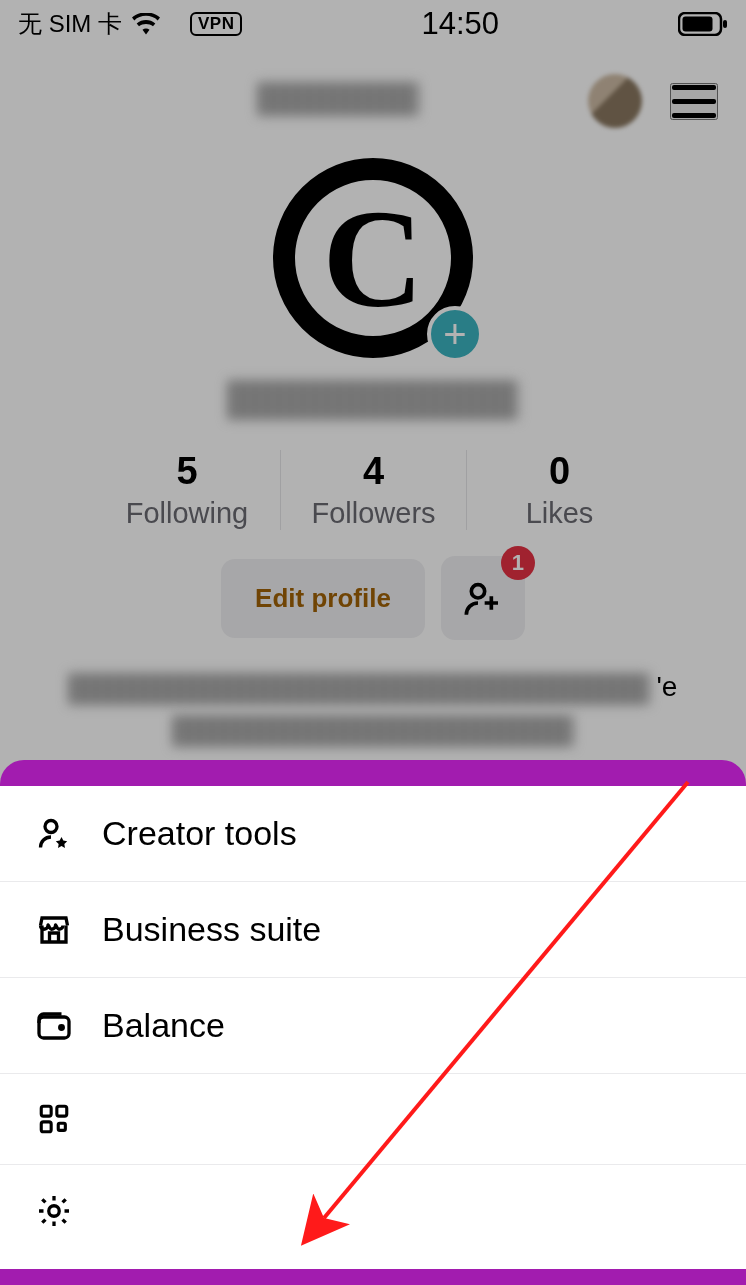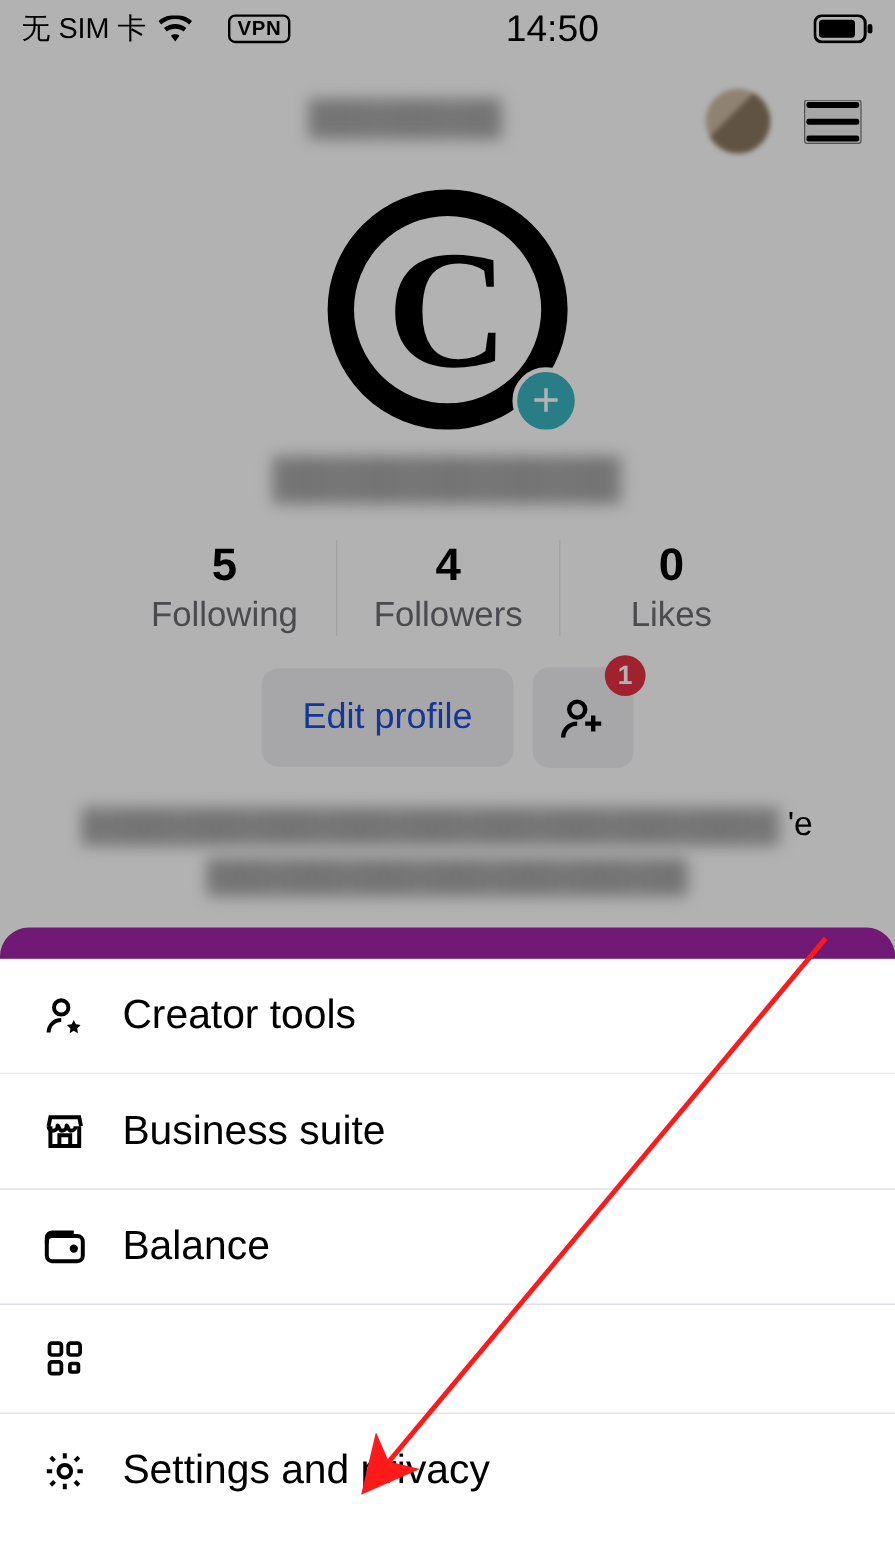--- a/index.html
+++ b/index.html
@@ -101,21 +101,21 @@
   .stat-num { font-size: 38px; font-weight: 700; color:#000; }
   .stat-lbl { font-size: 29px; color:#6a6a72; margin-top: 4px; }
   .stat + .stat { border-left: 1px solid #e5e5e8; }
 
   .button-row {
     display:flex; justify-content:center; align-items:center;
     gap: 16px; margin-top: 26px; padding: 0 28px;
   }
   .pill-btn {
     background:#f0f0f2; border:none; border-radius: 14px;
-    font-size: 30px; font-weight: 400; color:#1d4ed8;
+    font-size: 26px; font-weight: 700; color:#a16207;
     padding: 24px 34px;
   }
   .add-friend-btn {
     background:#f0f0f2; border:none; border-radius: 14px;
     width: 84px; height: 84px;
     display:flex; align-items:center; justify-content:center;
     position: relative;
   }
   .add-friend-btn .badge {
     position:absolute; top:-10px; right:-10px;
@@ -134,25 +134,25 @@
   .tab-row {
     display:flex; align-items:center; justify-content:space-between;
     padding: 26px 44px 0;
   }
   .tab-btn { background:none; border:none; color:#000; }
   .tab-grid { display:flex; align-items:center; gap:6px; }
 
   
   .sheet {
     position: absolute; bottom: 0; left: 0; width: 100%;
-    background: #701a75;
+    background: #a21caf;
     border-top-left-radius: 24px;
     border-top-right-radius: 24px;
     z-index: 10;
-    padding: 26px 0 0;
+    padding: 26px 0 16px;
   }
   .sheet-item {
     display:flex; align-items:center; gap: 28px;
     padding: 28px 34px;
     border-bottom: 1px solid #eaeaec;
     font-size: 34px; font-weight: 500; color:#000;
     background:#fff;
   }
   .sheet-item:last-child { border-bottom: none; padding-bottom: 40px; }
   .sheet-icon { width: 40px; display:flex; justify-content:center; }
@@ -333,21 +333,20 @@
         </svg>
     </span>
   </div>
   <div class="sheet-item">
     <span class="sheet-icon">
       <svg width="36" height="36" viewBox="0 0 24 24" fill="none" stroke="#000" stroke-width="2.2">
           <circle cx="12" cy="12" r="3.5"></circle>
           <path d="M12 2v3M12 19v3M4.2 4.2l2.1 2.1M17.7 17.7l2.1 2.1M2 12h3M19 12h3M4.2 19.8l2.1-2.1M17.7 6.3l2.1-2.1"></path>
         </svg>
     </span>
-    <span>Settings and privacy</span>
   </div>
 </div>
 
 <svg class="arrow-svg" width="746" height="1285">
   <defs>
     <marker id="ah" markerWidth="12" markerHeight="12" refX="3" refY="6" orient="auto">
       <path d="M0 0L12 6L0 12L3 6z" fill="#ff1a1a"></path>
     </marker>
   </defs>
   <line x1="688" y1="782" x2="324" y2="1218" stroke="#ff1a1a" stroke-width="4" marker-end="url(#ah)"></line>

